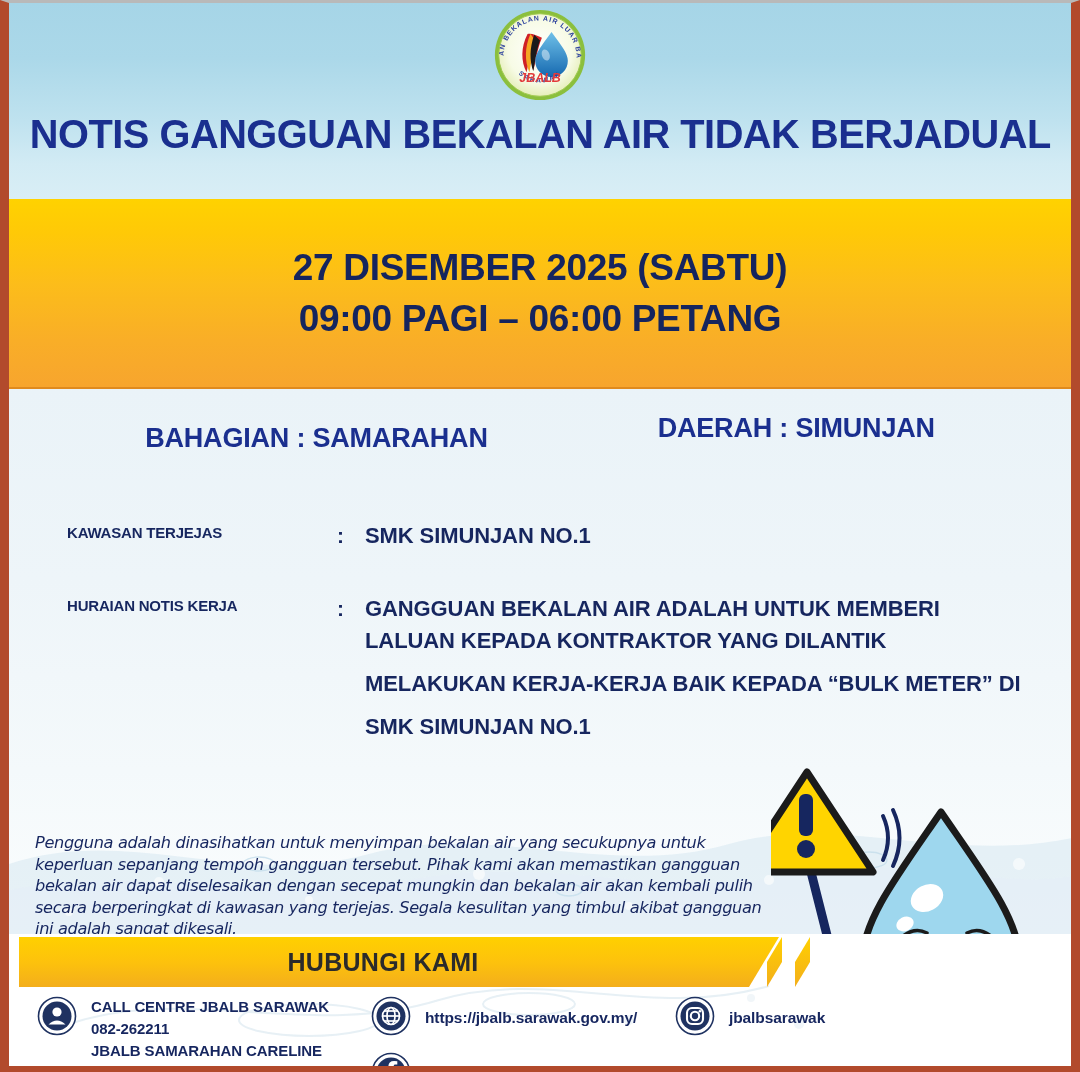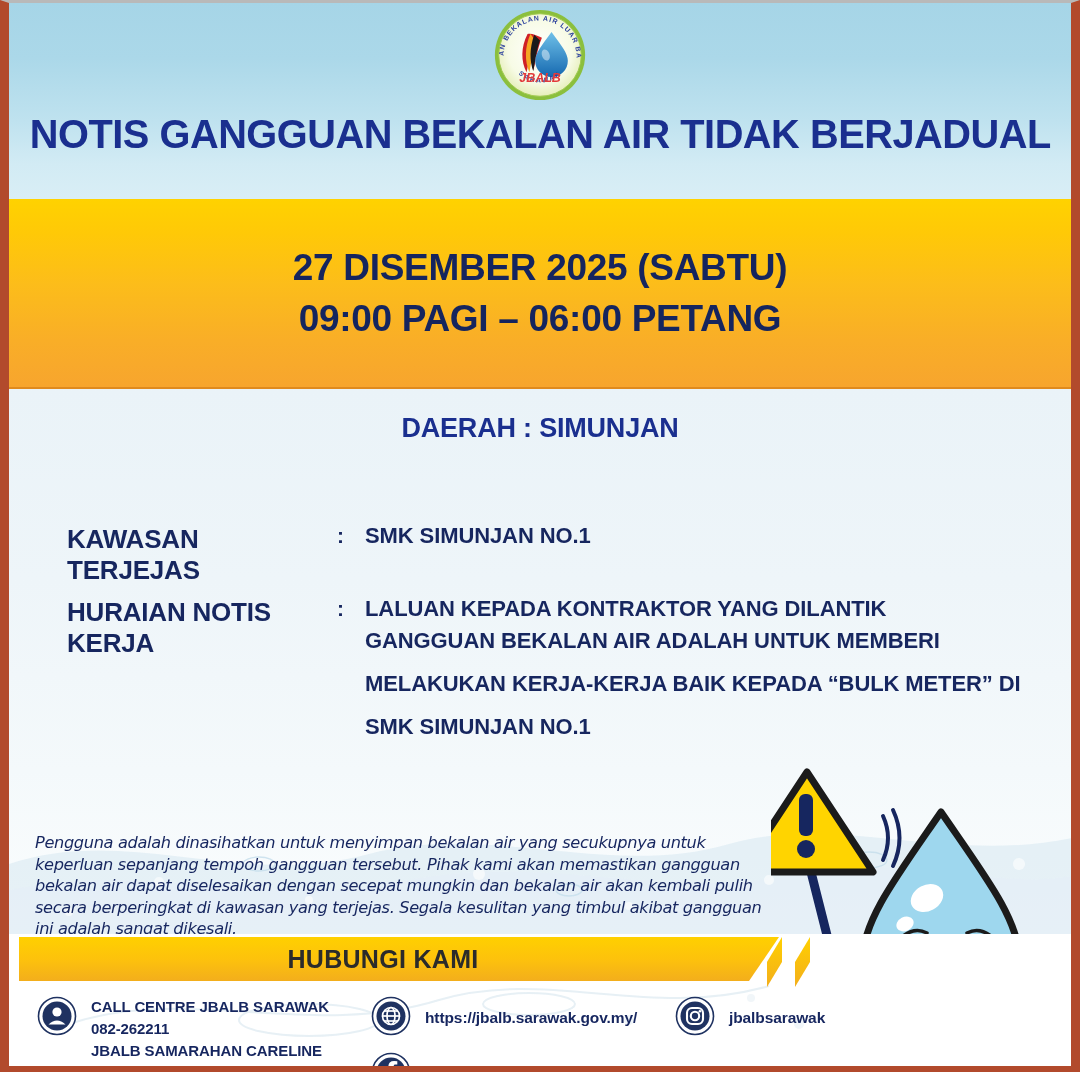--- a/index.html
+++ b/index.html
@@ -106,21 +106,21 @@
   .region-row .r-daerah { position: relative; top: -10px; }
 
   .field {
     position: absolute;
     display: flex;
     align-items: flex-start;
     color: #16265f;
   }
   .field .f-label {
     width: 270px;
-    font-size: 26px;
+    font-size: 15px;
     font-weight: 800;
     letter-spacing: -0.2px;
     flex: 0 0 270px;
   }
   .field .f-colon {
     width: 28px;
     font-size: 21px;
     font-weight: 800;
     flex: 0 0 28px;
   }
@@ -173,21 +173,21 @@
     width: 820px; height: 120px;
     opacity: .55;
     pointer-events: none;
   }
 
   .hubungi-bar {
     position: absolute;
     left: 10px;
     top: 3px;
     width: 760px;
-    height: 44px;
+    height: 50px;
     background: linear-gradient(180deg,#ffd000 0%, #fdc20c 50%, #f3ae1c 100%);
     clip-path: polygon(0 0, 100% 0, calc(100% - 30px) 100%, 0 100%);
     display: flex;
     align-items: center;
     justify-content: center;
   }
   .hubungi-text {
     font-size: 25px;
     font-weight: 800;
     color: #2b2b2b;
@@ -304,37 +304,38 @@
           <circle cx="60" cy="198" r="4"></circle>
       </g>
       <g fill="none" stroke="#bcd8e8" stroke-width="1.4" opacity=".8">
         <ellipse cx="250" cy="150" rx="16" ry="7"></ellipse>
         <ellipse cx="560" cy="176" rx="13" ry="6"></ellipse>
         <ellipse cx="860" cy="146" rx="18" ry="8"></ellipse>
       </g>
     </svg>
 
     <div class="region-row">
+      <span class="r-bahagian">BAHAGIAN : SAMARAHAN</span>
       <span class="r-daerah">DAERAH : SIMUNJAN</span>
     </div>
 
     <div class="field" id="field-kawasan">
       <div class="f-label">KAWASAN TERJEJAS</div>
       <div class="f-colon">:</div>
       <div class="f-value">
         <div>SMK SIMUNJAN NO.1</div>
       </div>
     </div>
 
     <div class="field" id="field-huraian">
       <div class="f-label">HURAIAN NOTIS KERJA</div>
       <div class="f-colon">:</div>
       <div class="f-value">
+        <div>GANGGUAN BEKALAN AIR ADALAH UNTUK MEMBERI</div>
         <div>LALUAN KEPADA KONTRAKTOR YANG DILANTIK</div>
-        <div>GANGGUAN BEKALAN AIR ADALAH UNTUK MEMBERI</div>
         <div>MELAKUKAN KERJA-KERJA BAIK KEPADA “BULK METER” DI</div>
         <div>SMK SIMUNJAN NO.1</div>
       </div>
     </div>
 
     <div class="disclaimer">Pengguna adalah dinasihatkan untuk menyimpan bekalan air yang secukupnya untuk keperluan sepanjang tempoh gangguan tersebut. Pihak kami akan memastikan gangguan bekalan air dapat diselesaikan dengan secepat mungkin dan bekalan air akan kembali pulih secara berperingkat di kawasan yang terjejas. Segala kesulitan yang timbul akibat gangguan ini adalah sangat dikesali.</div>
 
     <svg class="mascot" viewBox="0 0 300 330">
 
       <g>

